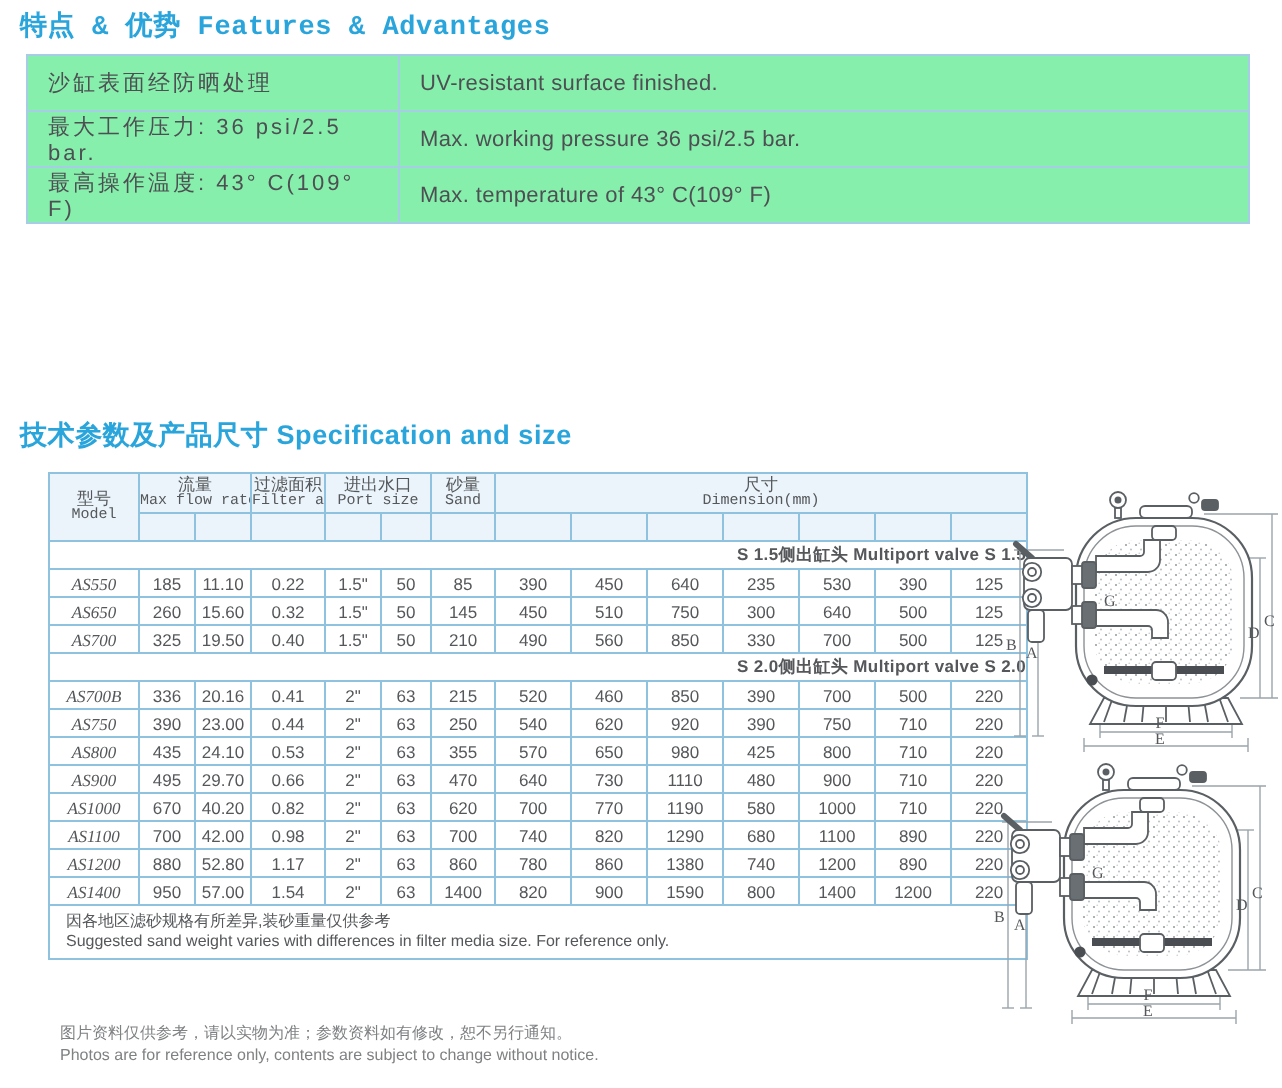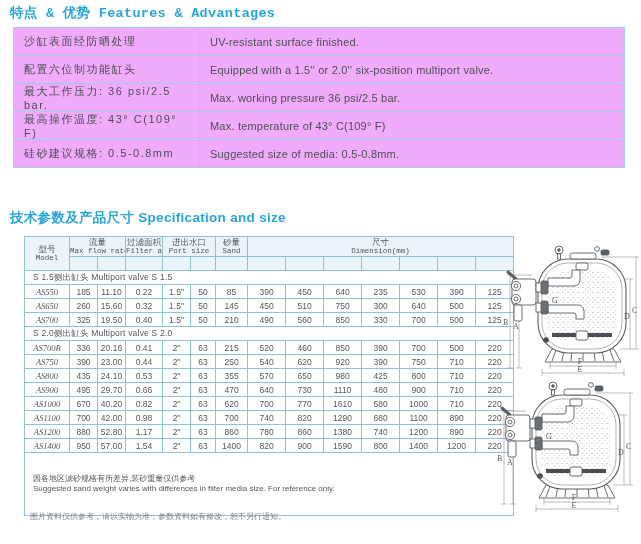--- a/index.html
+++ b/index.html
@@ -14,42 +14,42 @@
   #features-title{top:4px;font-family:Liberation Mono, monospace;}
   #spec-title{top:209px;}
 
   
   table.features{
     position:absolute;left:13px;top:27px;width:612px;
     border-collapse:collapse;table-layout:fixed;
   }
   table.features td{
     border:1px solid #a6cde5;height:27px;font-size:11px;
-    padding:0 10px;color:#4d4f52;vertical-align:middle;background:#f0abfc;
+    padding:0 10px;color:#4d4f52;vertical-align:middle;background:#86efac;
   }
   table.features td.cn{width:165px;letter-spacing:1.5px;}
   table.features td.en{letter-spacing:.2px;}
 
   
   table.spec{
     position:absolute;left:24px;top:236px;width:486px;
     border-collapse:collapse;table-layout:fixed;
   }
   table.spec th, table.spec td{
     border:1px solid #8fc2de;text-align:center;vertical-align:middle;
     padding:0;font-weight:normal;color:#55575a;overflow:hidden;white-space:nowrap;
   }
   table.spec thead th{background:#eaf4fa;}
   .hd-cn{font-size:8.5px;line-height:10px;}
   .hd-en{font-size:7.5px;line-height:9px;font-family:Liberation Mono, monospace;}
   tr.units th{height:13px;font-size:8px;padding-left:40px;}
   tr.datarow td{height:13px;font-size:8.5px;}
   tr.datarow td.model{font-family:"Liberation Serif", serif;font-size:8.5px;font-style:italic;}
-  tr.sectionrow td{height:13px;font-size:8.5px;text-align:left;padding-left:8px;letter-spacing:.2px;}
-  tr.noterow td{text-align:left;padding:21px 8px;font-size:8px;line-height:10px;}
+  tr.sectionrow td{height:13px;font-size:8.5px;text-align:right;padding-left:8px;letter-spacing:.2px;font-weight:bold;}
+  tr.noterow td{text-align:left;padding:3px 8px;font-size:8px;line-height:10px;}
 
   
   .diagram{position:absolute;}
   #diagram-1{left:502px;top:241px;}
   #diagram-2{left:496px;top:377px;}
   .diagram svg{display:block;}
 
   
   .footer{
     position:absolute;left:30px;top:511px;font-size:8px;color:#7f8183;line-height:11px;
@@ -60,34 +60,26 @@
 
 <h1 class="title" id="features-title">特点 &amp; 优势 Features &amp; Advantages</h1>
 
 <table class="features">
   <tbody>
       <tr>
         <td class="cn">沙缸表面经防晒处理</td>
         <td class="en">UV-resistant surface finished.</td>
       </tr>
       <tr>
-        <td class="cn">配置六位制功能缸头</td>
-        <td class="en">Equipped with a 1.5'' or 2.0'' six-position multiport valve.</td>
-      </tr>
-      <tr>
         <td class="cn">最大工作压力: 36 psi/2.5 bar.</td>
         <td class="en">Max. working pressure 36 psi/2.5 bar.</td>
       </tr>
       <tr>
         <td class="cn">最高操作温度: 43° C(109° F)</td>
         <td class="en">Max. temperature of 43° C(109° F)</td>
-      </tr>
-      <tr>
-        <td class="cn">硅砂建议规格: 0.5-0.8mm</td>
-        <td class="en">Suggested size of media: 0.5-0.8mm.</td>
       </tr>
     </tbody>
 </table>
 
 <h1 class="title" id="spec-title">技术参数及产品尺寸 Specification and size</h1>
 
 <table class="spec">
   <colgroup>
     <col style="width:45px">
       <col style="width:28px">
@@ -269,21 +261,21 @@
       <tr class="datarow">
         <td class="model">AS1000</td>
         <td>670</td>
         <td>40.20</td>
         <td>0.82</td>
         <td>2"</td>
         <td>63</td>
         <td>620</td>
         <td>700</td>
         <td>770</td>
-        <td>1610</td>
+        <td>1190</td>
         <td>580</td>
         <td>1000</td>
         <td>710</td>
         <td>220</td>
       </tr>
       <tr class="datarow">
         <td class="model">AS1100</td>
         <td>700</td>
         <td>42.00</td>
         <td>0.98</td>
@@ -530,13 +522,14 @@
       <text x="130" y="72">C</text>
       <text x="78" y="123" text-anchor="middle">F</text>
       <text x="78" y="131" text-anchor="middle">E</text>
       <text x="50" y="62">G</text>
     </g>
   </svg>
 </div>
 
 <div class="footer">
   <div>图片资料仅供参考，请以实物为准；参数资料如有修改，恕不另行通知。</div>
+  <div>Photos are for reference only, contents are subject to change without notice.</div>
 </div>
 
 </body></html>

